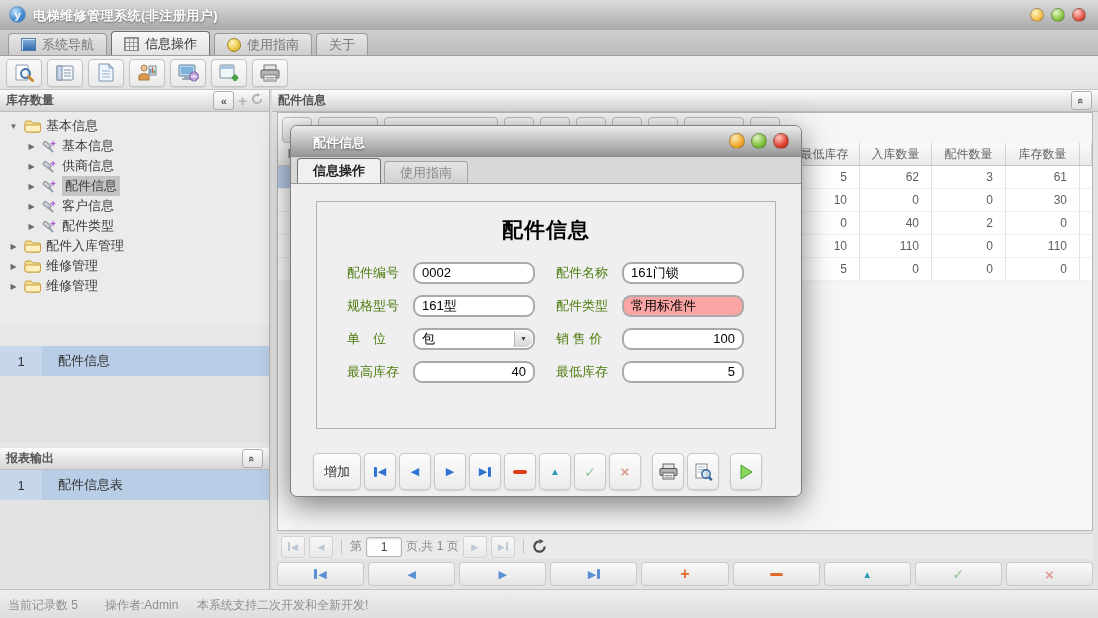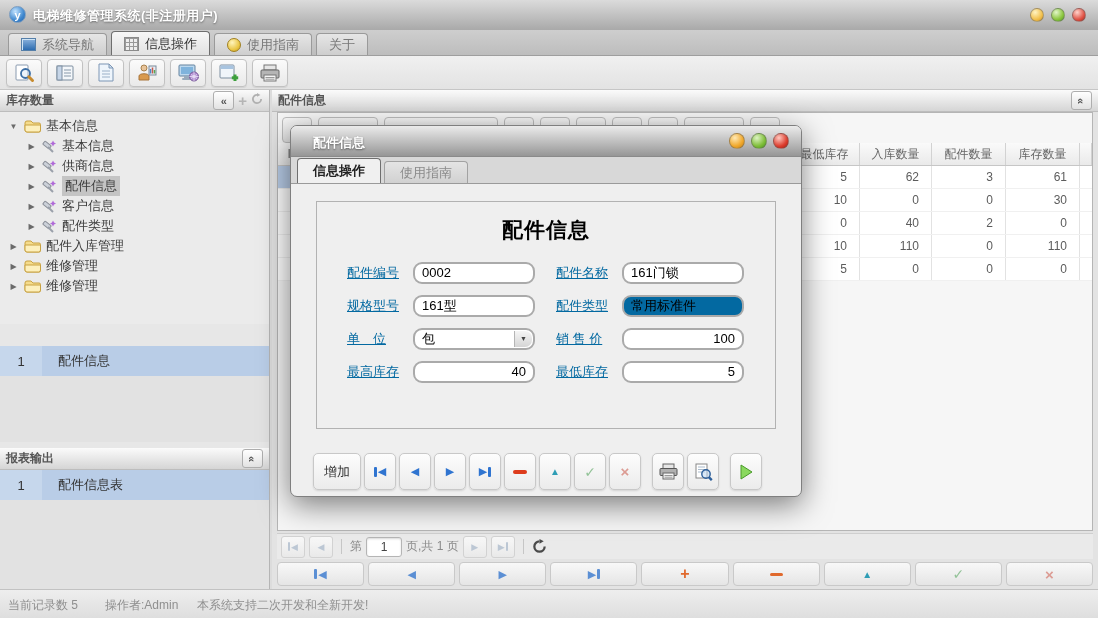--- a/index.html
+++ b/index.html
@@ -146,26 +146,26 @@
   .dtab{height:22px;padding:0 15px;font-size:13px;border:1px solid #a2a2a2;border-bottom:none;
     border-radius:4px 4px 0 0;background:linear-gradient(#e4e4e4,#d1d1d1);color:#8a8a8a;
     display:flex;align-items:center;box-sizing:border-box;}
   .dtab.active{background:#f0f0f0;border-color:#6f6f6f;color:#222;font-weight:bold;height:25px;}
   .dcontent{position:absolute;left:0;top:57px;right:0;bottom:0;}
   .fieldset{position:absolute;left:25px;top:18px;width:460px;height:228px;
     border:1px solid #b2b2b2;box-sizing:border-box;}
   .fheading{text-align:center;font-size:21px;font-weight:bold;color:#000;margin-top:14px;letter-spacing:1px;}
   .frm{margin-top:12px;padding-left:30px;}
   .frow{display:flex;align-items:center;height:33px;}
-  .flabel{width:66px;font-size:13px;color:#0369a1;white-space:pre;text-decoration:underline;}
+  .flabel{width:66px;font-size:13px;color:#4d7c0f;white-space:pre;}
   .flabel.l2{margin-left:21px;}
   .finput{width:104px;padding:0 7px;height:18px;border:2px solid #aaaaaa;border-radius:9px;
     background:#fff;font-size:13px;color:#000;font-family:inherit;outline:none;}
   .finput.rt{text-align:right;}
-  .finput.cyan{background:#0369a1;}
+  .finput.cyan{background:#fca5a5;}
   .fselect{position:relative;width:122px;height:22px;border:2px solid #aaaaaa;border-radius:9px;
     background:#fff;box-sizing:border-box;display:flex;align-items:center;}
   .fselect .val{padding-left:7px;font-size:13px;color:#000;flex:1;}
   .fselect .arr{width:17px;height:16px;margin-right:1px;border-left:1px solid #b5b5b5;
     border-radius:0 7px 7px 0;background:linear-gradient(#f5f5f5,#d5d5d5);
     display:flex;align-items:center;justify-content:center;font-size:7px;color:#444;}
   .dtoolbar{position:absolute;left:22px;bottom:6px;display:flex;gap:3px;align-items:center;}
   .dbtn{min-width:32px;height:37px;border:1px solid #c8c8c8;border-radius:5px;
     background:linear-gradient(#fdfdfd,#ebebeb);display:flex;align-items:center;justify-content:center;
     font-size:13px;color:#333;box-shadow:0 1px 2px rgba(0,0,0,.12);box-sizing:border-box;}

